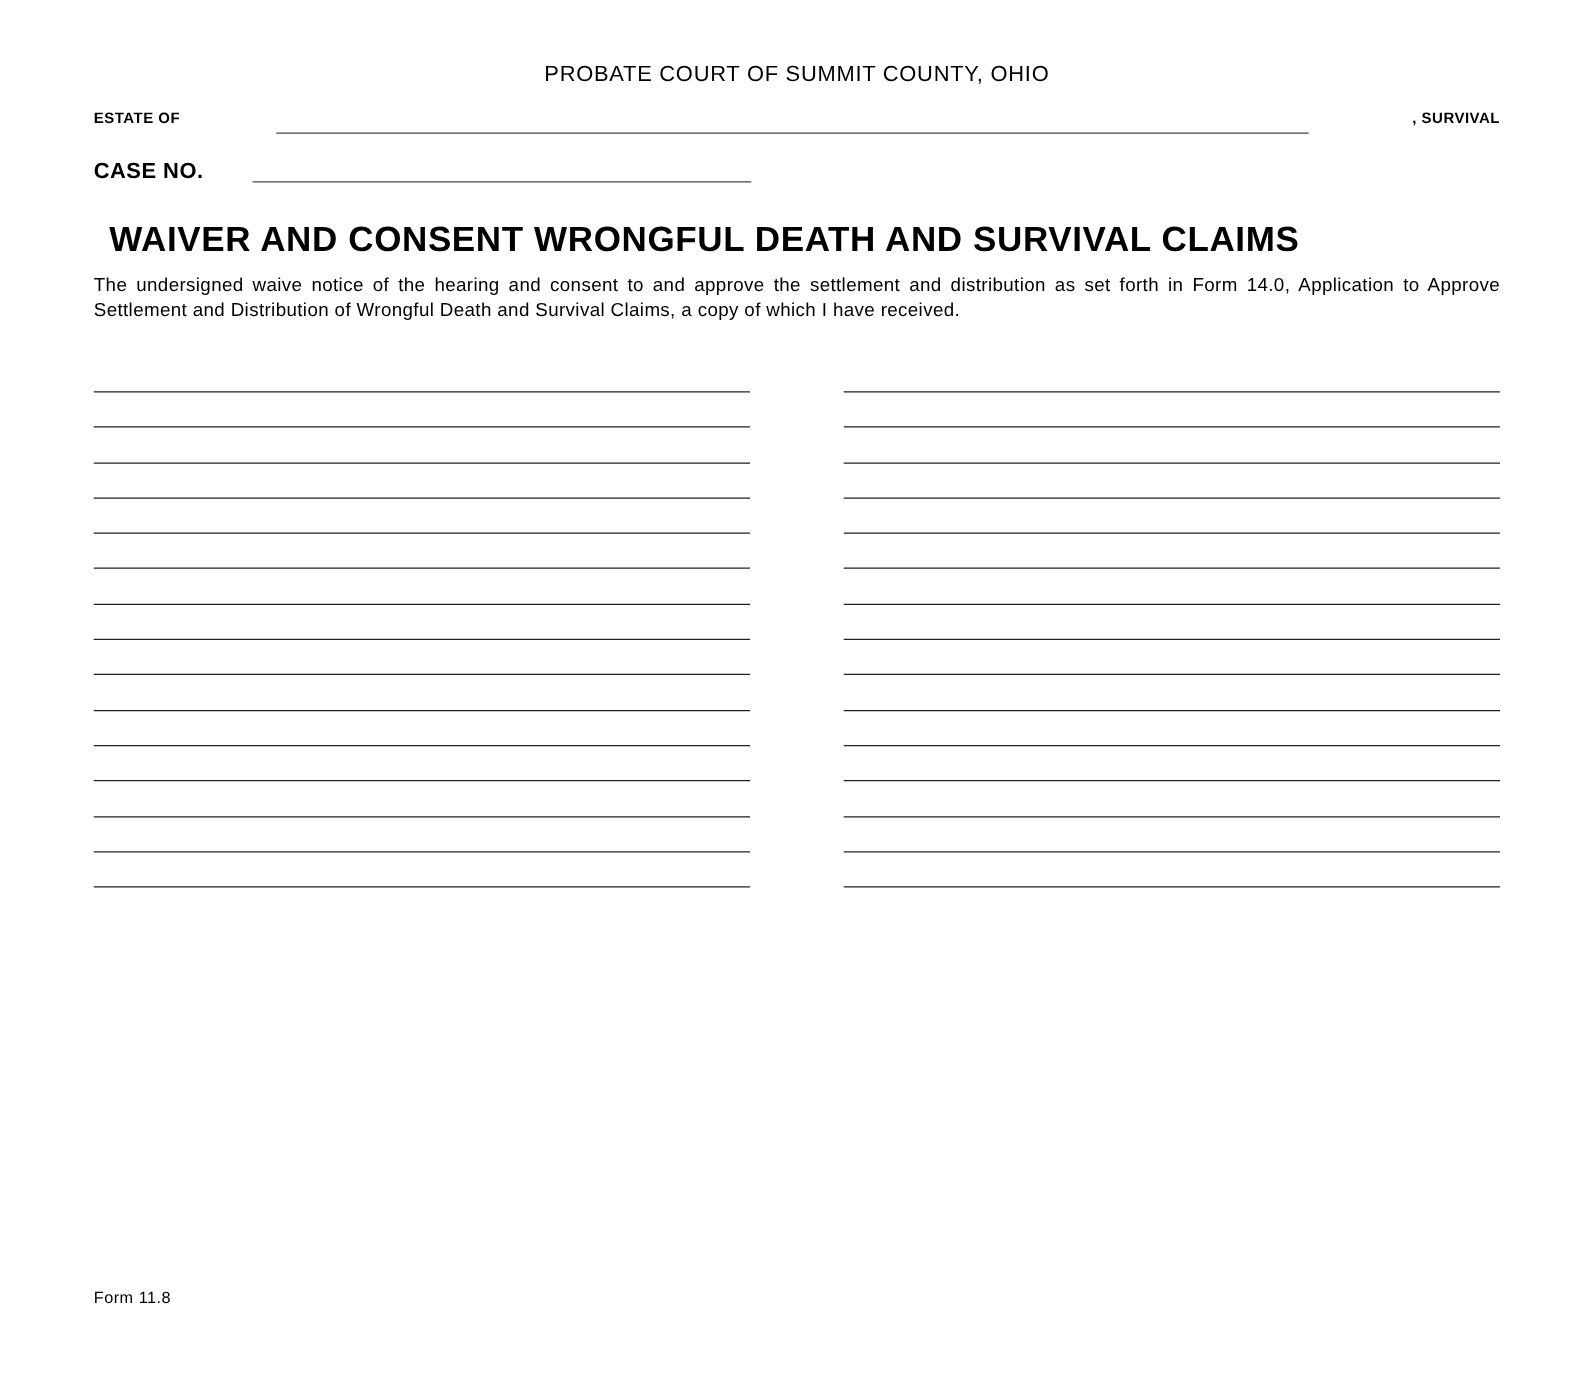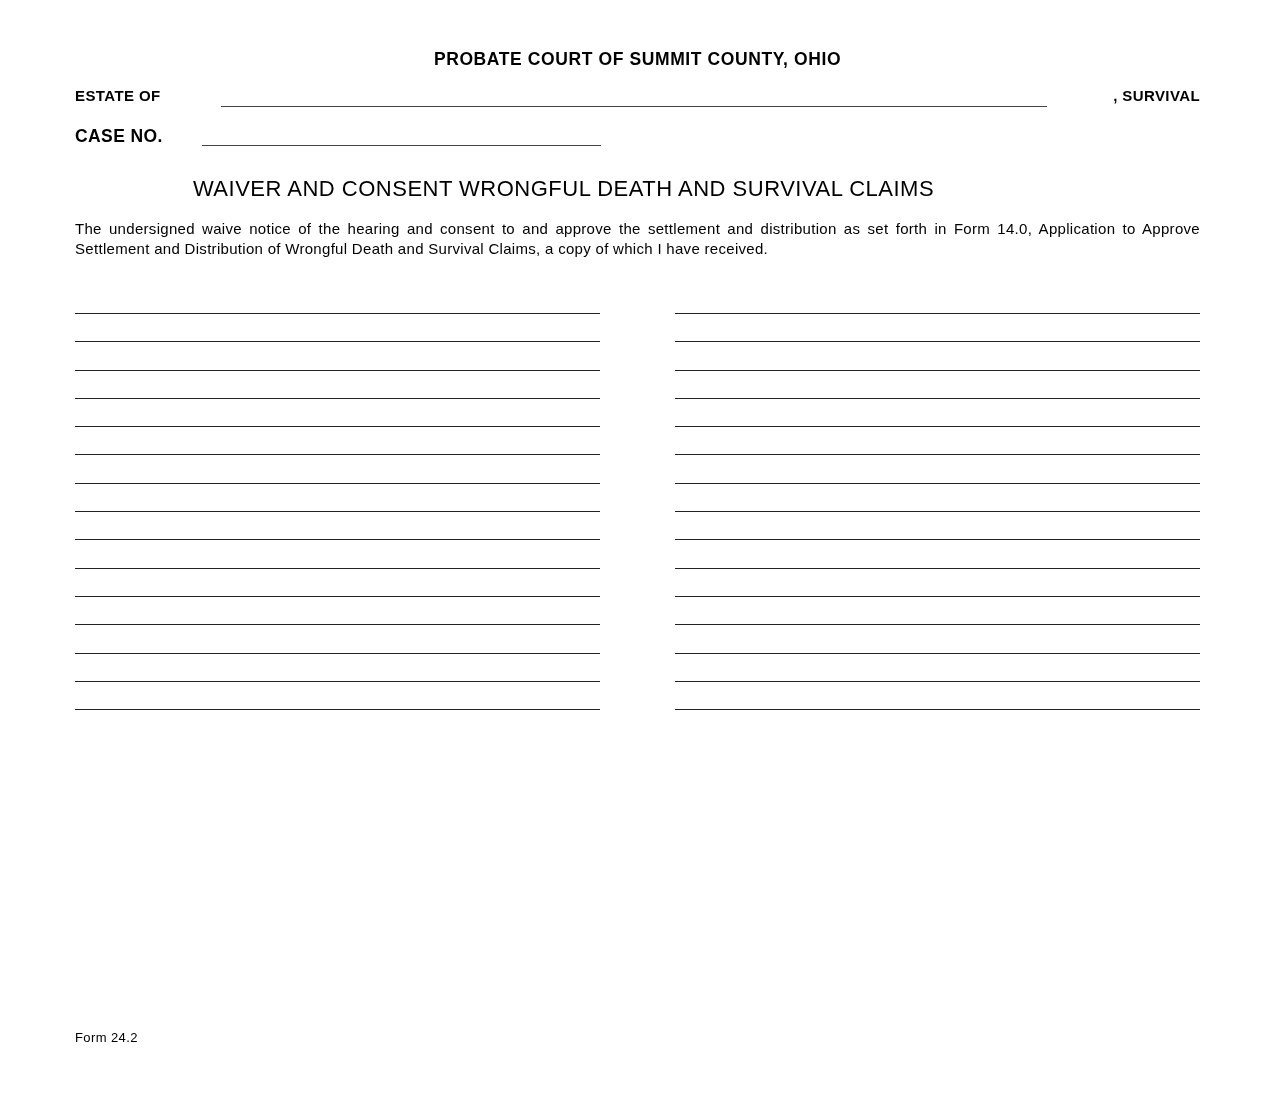--- a/index.html
+++ b/index.html
@@ -1,27 +1,27 @@
 <!DOCTYPE html>
 <html><head>
   <meta charset="utf-8">
   <style>
     html, body { margin: 0; padding: 0; background: #ffffff; }
     body { width: 1275px; height: 1100px; position: relative; overflow: hidden;
            font-family: "Liberation Sans", sans-serif; color: #000; }
     .abs { position: absolute; }
-    .court { top: 49px; left: 0; width: 1275px; text-align: center; font-size: 17.5px; font-weight: bold; letter-spacing: 0.6px; }
-    .estate-row { top: 87px; left: 75px; width: 1125px; height: 24px; font-size: 15px; font-weight: bold; letter-spacing: 0.4px; }
+    .court { top: 49px; left: 0; width: 1275px; text-align: center; font-size: 17.5px; font-weight: normal; letter-spacing: 0.6px; }
+    .estate-row { top: 87px; left: 75px; width: 1125px; height: 24px; font-size: 12px; font-weight: bold; letter-spacing: 0.4px; }
     .estate-row .lbl { position: absolute; left: 0; top: 0; }
     .estate-row .blank { position: absolute; left: 146px; top: 19px; width: 826px; border-bottom: 1.5px solid #444; height: 0; }
     .estate-row .suffix { position: absolute; right: 0; top: 0; }
     .case-row { top: 126px; left: 75px; width: 560px; height: 24px; font-size: 17.5px; font-weight: bold; letter-spacing: 0.4px; text-align: right; }
     .case-row .lbl { position: absolute; left: 0; top: 0; }
     .case-row .blank { position: absolute; left: 127px; top: 19px; width: 399px; border-bottom: 1.5px solid #444; height: 0; }
-    .title { top: 176px; left: 0; width: 1127px; text-align: center; font-size: 22px; font-weight: normal; letter-spacing: 0.5px; }
+    .title { top: 176px; left: 0; width: 1127px; text-align: center; font-size: 28px; font-weight: bold; letter-spacing: 0.5px; }
     .para { top: 219px; left: 75px; width: 1125px; font-size: 15px; line-height: 20px; text-align: justify; letter-spacing: 0.3px; }
     .sigcol { top: 313px; width: 525px; }
     .sigcol.left { left: 75px; }
     .sigcol.right { left: 675px; }
     .sigline { height: 0; border-bottom: 1.5px solid #222; margin-bottom: 27.3px; }
     .footer { top: 1030px; left: 75px; font-size: 13px; letter-spacing: 0.4px; }
   </style>
 </head>
 <body>
 
@@ -70,13 +70,13 @@
     <div class="sigline"></div>
     <div class="sigline"></div>
     <div class="sigline"></div>
     <div class="sigline"></div>
     <div class="sigline"></div>
     <div class="sigline"></div>
     <div class="sigline"></div>
     <div class="sigline"></div>
   </div>
 
-<div class="abs footer">Form 24.2</div>
+<div class="abs footer">Form 11.8</div>
 
 </body></html>

